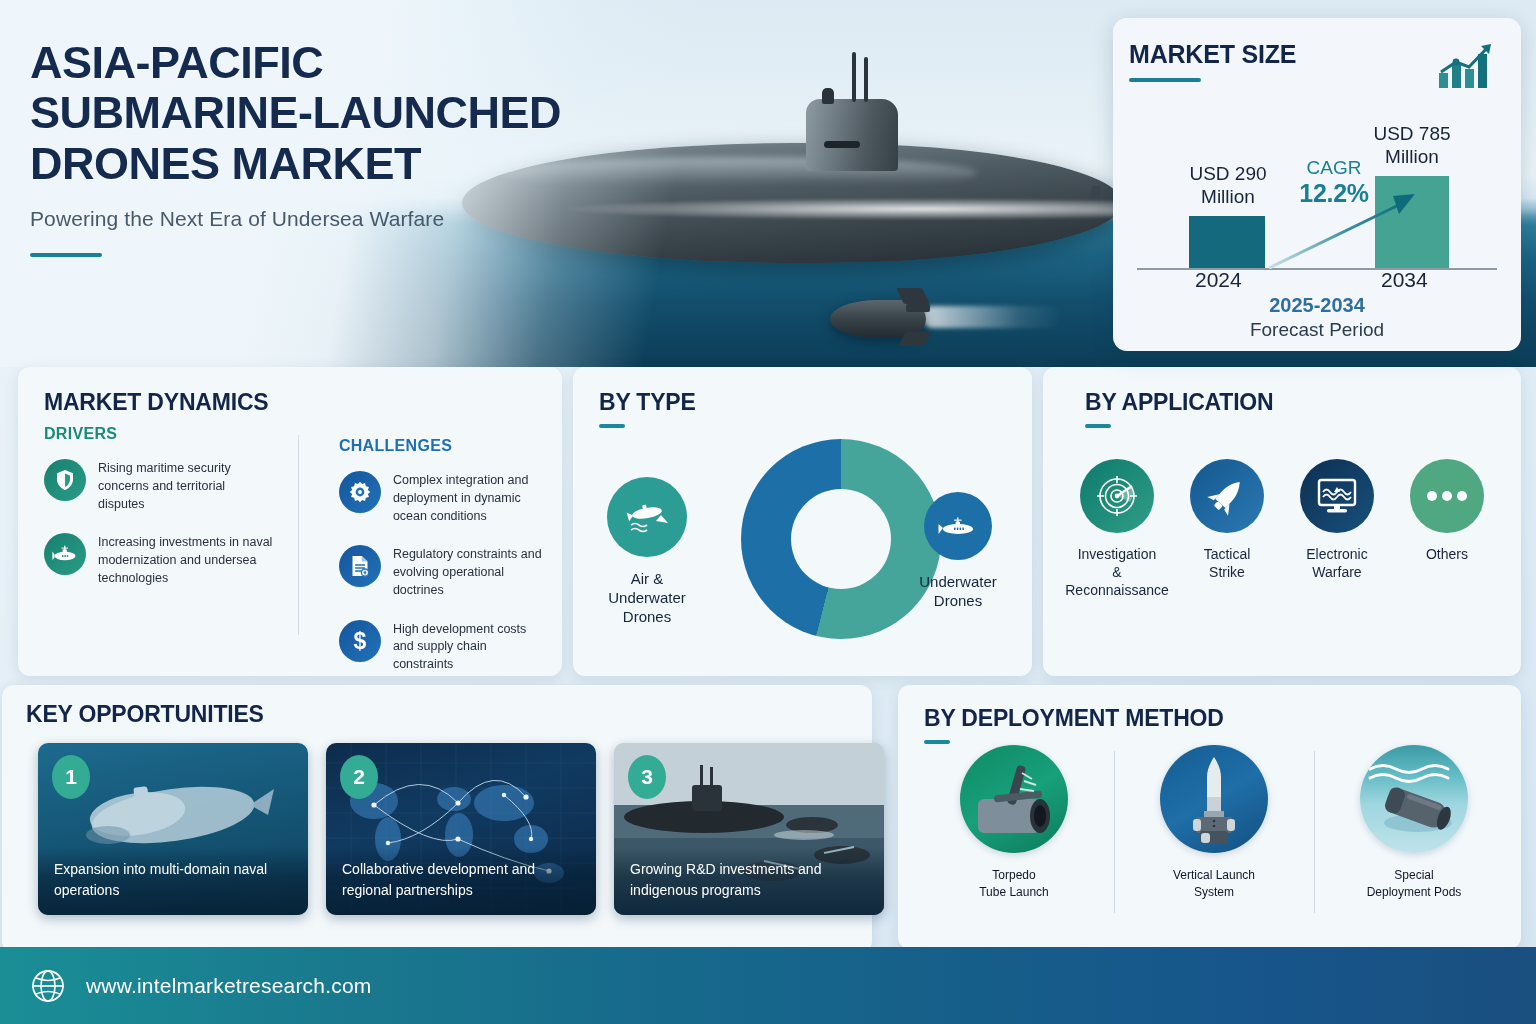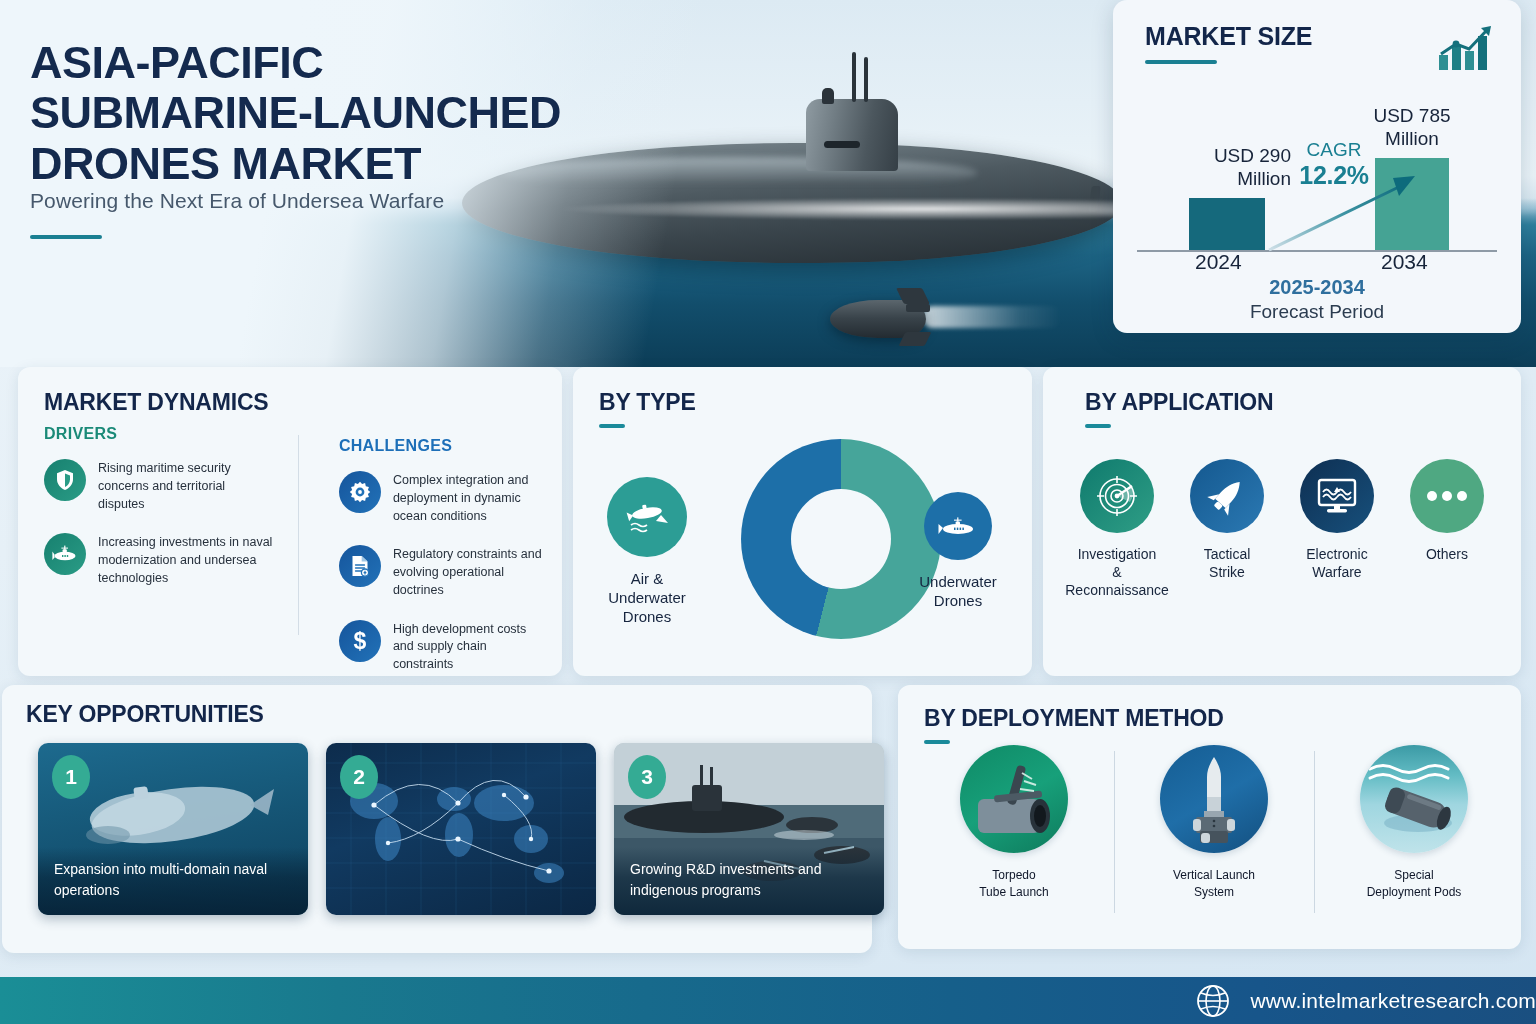--- a/index.html
+++ b/index.html
@@ -91,44 +91,44 @@
   }
 
   .title-wrap { position: absolute; left: 30px; top: 38px; width: 700px; z-index: 6; }
   .title {
     font-family: "Liberation Sans", sans-serif;
     font-size: 45px; font-weight: bold; line-height: 1.12;
     letter-spacing: -0.5px; color: #142a4e;
     text-shadow: 0 1px 1px rgba(255,255,255,0.7);
   }
   .subtitle {
-    font-size: 21px; color: #46586c; letter-spacing: 0.1px;
+    margin-top: 18px; font-size: 21px; color: #46586c; letter-spacing: 0.1px;
   }
   .title-rule { margin-top: 22px; width: 72px; height: 4px; background: #1a7f92; border-radius: 2px; }
 
   
   .ms-card {
-    position: absolute; left: 1113px; top: 0; width: 408px; height: 333px;
+    position: absolute; left: 1113px; top: 18px; width: 408px; height: 333px;
     background: #f3f7fb; border-radius: 14px; z-index: 7;
     box-shadow: 0 6px 22px rgba(10,45,70,0.18);
-    padding: 22px 32px;
+    padding: 22px 16px;
   }
   .ms-title { font-size: 25px; font-weight: bold; color: #13264a; letter-spacing: -0.2px; }
   .ms-rule { margin-top: 9px; width: 72px; height: 4px; background: #1a7f92; border-radius: 2px; }
   .ms-trendicon { position: absolute; right: 22px; top: 22px; width: 62px; height: 50px; }
 
   .ms-plot { position: absolute; left: 24px; top: 92px; width: 360px; height: 160px; }
   .ms-axis { position: absolute; left: 0; bottom: 0; width: 360px; height: 2px; background: #8e9aa6; }
   .ms-bar { position: absolute; bottom: 2px; }
   .ms-bar1 { left: 52px; width: 76px; height: 52px; background: #15697c; }
   .ms-bar2 { left: 238px; width: 74px; height: 92px; background: #45a394; }
   .ms-val {
     position: absolute; text-align: center; font-size: 19px; color: #17243a; line-height: 1.18;
   }
-  .ms-val1 { left: 28px; bottom: 62px; width: 126px; text-align: right; }
+  .ms-val1 { left: 28px; bottom: 62px; width: 126px; }
   .ms-val2 { left: 212px; bottom: 102px; width: 126px; }
   .ms-cagr { position: absolute; left: 150px; bottom: 62px; width: 94px; text-align: center; }
   .ms-cagr-label { font-size: 19px; color: #1a7f92; }
   .ms-cagr-val { font-size: 25px; font-weight: bold; color: #1a7f92; letter-spacing: -0.3px; }
   .ms-arrow { position: absolute; left: 128px; top: 78px; width: 160px; height: 86px; }
 
   .ms-xlabels { position: absolute; left: 24px; top: 250px; width: 360px; height: 28px; }
   .ms-x { position: absolute; font-size: 21px; color: #17243a; }
   .ms-x1 { left: 58px; }
   .ms-x2 { left: 244px; }
@@ -238,23 +238,23 @@
     position: relative; box-shadow: 0 2px 7px rgba(20,60,90,0.18);
   }
   .bd-c1 { background: linear-gradient(150deg, #0f8a66 0%, #17a07a 50%, #0e7a5c 100%); }
   .bd-c2 { background: linear-gradient(150deg, #155d93 0%, #1f6ea8 50%, #134f7f 100%); }
   .bd-c3 { background: linear-gradient(180deg, #3b9aa5 0%, #63bcc4 28%, #9fd6e0 55%, #bfe3ea 100%); }
   .bd-lbl { margin-top: 14px; font-size: 12px; line-height: 1.42; color: #0f172a; }
   .bd-sep { width: 1px; height: 162px; background: #ccd8e2; margin-top: 6px; }
 
   
   .footer {
-    position: absolute; left: 0; bottom: 0; width: 1536px; height: 47px;
+    position: absolute; left: 0; bottom: 0; width: 1536px; height: 77px;
     background: linear-gradient(90deg, #1a8e96 0%, #19798e 22%, #176a8c 42%, #165f8a 62%, #17558a 82%, #1a4f80 100%);
-    display: flex; align-items: center; padding-left: 28px; gap: 18px; justify-content: flex-end;
+    display: flex; align-items: center; padding-left: 28px; gap: 18px;
   }
   .footer-url { color: #fff; font-size: 21px; letter-spacing: 0.2px; }
 </style>
 </head>
 <body>
 
 <div class="hero">
   <div class="hero-sky"></div>
   <div class="hero-water"></div>
   <div class="sub-hull"></div>
@@ -593,20 +593,21 @@
             <circle cx="132" cy="60" r="2.6"></circle>
             <circle cx="200" cy="54" r="2.6"></circle>
           <circle cx="132" cy="96" r="2.6"></circle>
             <circle cx="223" cy="128" r="2.6"></circle>
             <circle cx="62" cy="100" r="2.2"></circle>
           <circle cx="178" cy="52" r="2.2"></circle>
             <circle cx="205" cy="96" r="2.2"></circle>
         </g>
       </svg>
       <div class="ko-badge">2</div>
+      <div class="ko-cap">Collaborative development and regional partnerships</div>
     </div>
 
     <div class="ko-card ko-c3">
       <svg class="ko-art" viewBox="0 0 270 172" preserveAspectRatio="none">
         <rect x="0" y="0" width="270" height="62" fill="#c3d0d7"></rect>
         <rect x="0" y="62" width="270" height="110" fill="#4f6b79"></rect>
         <rect x="0" y="95" width="270" height="77" fill="#3c5767"></rect>
         <ellipse cx="90" cy="74" rx="80" ry="16" fill="#222a30"></ellipse>
         <rect x="78" y="42" width="30" height="26" rx="3" fill="#2a333a"></rect>
         <rect x="86" y="22" width="3" height="22" fill="#2a333a"></rect>

